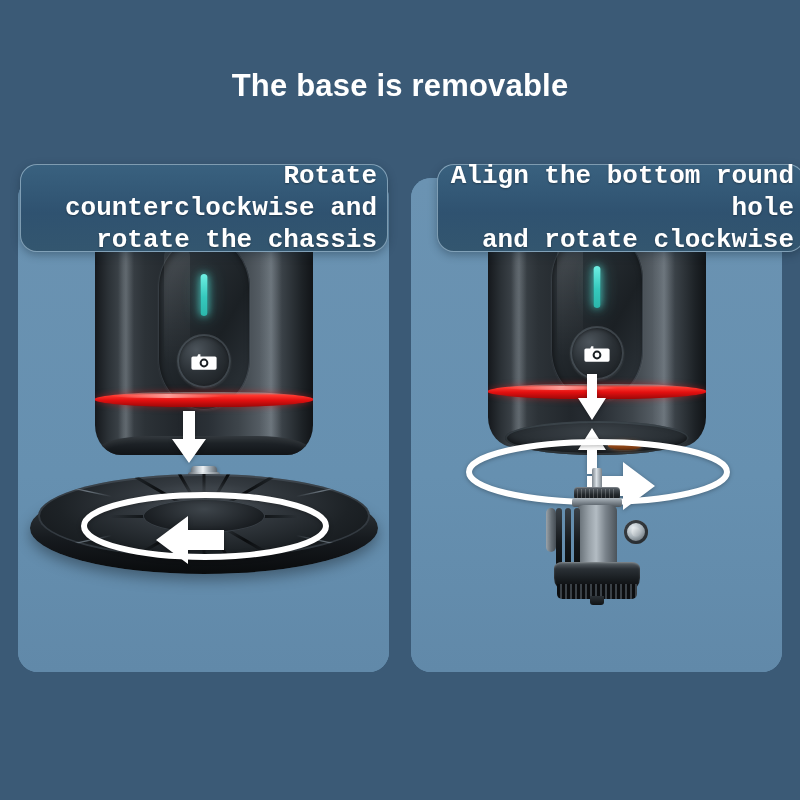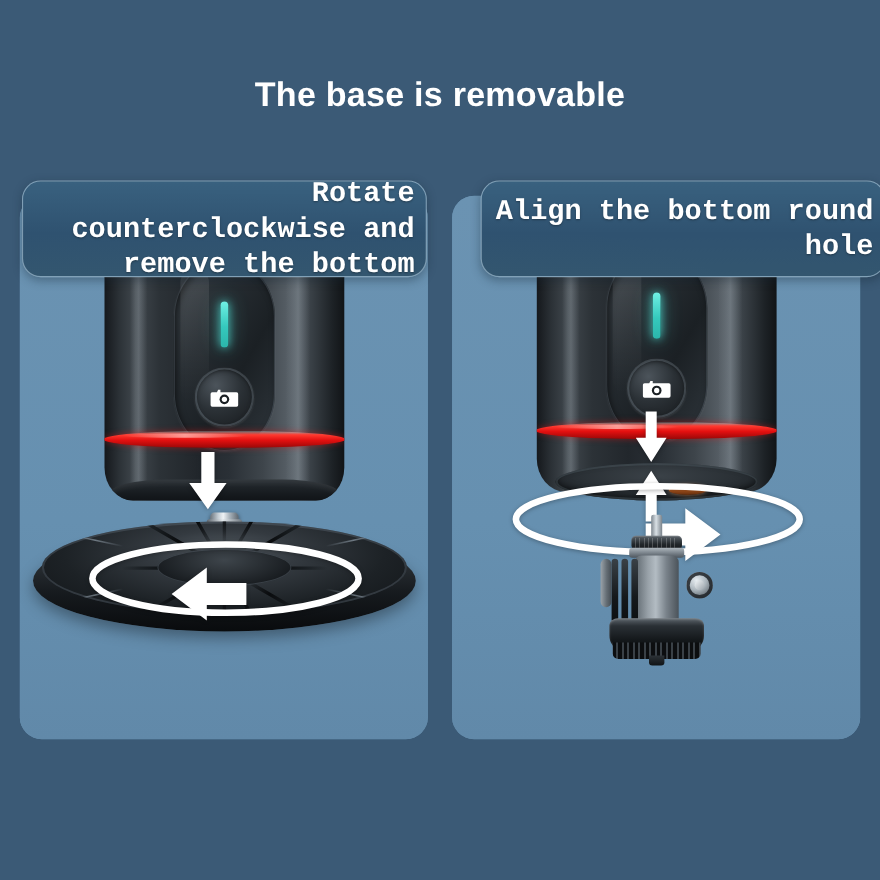--- a/index.html
+++ b/index.html
@@ -371,21 +371,21 @@
       <ellipse cx="131" cy="36" rx="121" ry="31" fill="none" stroke="#ffffff" stroke-width="6"></ellipse>
       <path d="M150 40h-36v-14L82 50l32 24V60h36Z" fill="#ffffff"></path>
     </svg>
 
   </div>
 </div>
 
 <div class="caption" id="caption-left">
   <div class="caption-text">
     <span>Rotate counterclockwise and</span><br>
-    <span>remove the bottom</span>
+    <span>rotate the chassis</span>
   </div>
 </div>
 
 <div class="panel" id="panel-right">
   <div class="panel-stage">
 
     <div class="device" style="top:54px;">
       <div class="dev-body">
         <div class="dev-gloss1"></div>
         <div class="dev-gloss2"></div>
@@ -436,14 +436,15 @@
       <div class="adp-teeth"></div>
       <div class="adp-pin"></div>
     </div>
 
   </div>
 </div>
 
 <div class="caption" id="caption-right">
   <div class="caption-text">
     <span>Align the bottom round hole</span><br>
+    <span>and rotate clockwise</span>
   </div>
 </div>
 
 </body></html>

